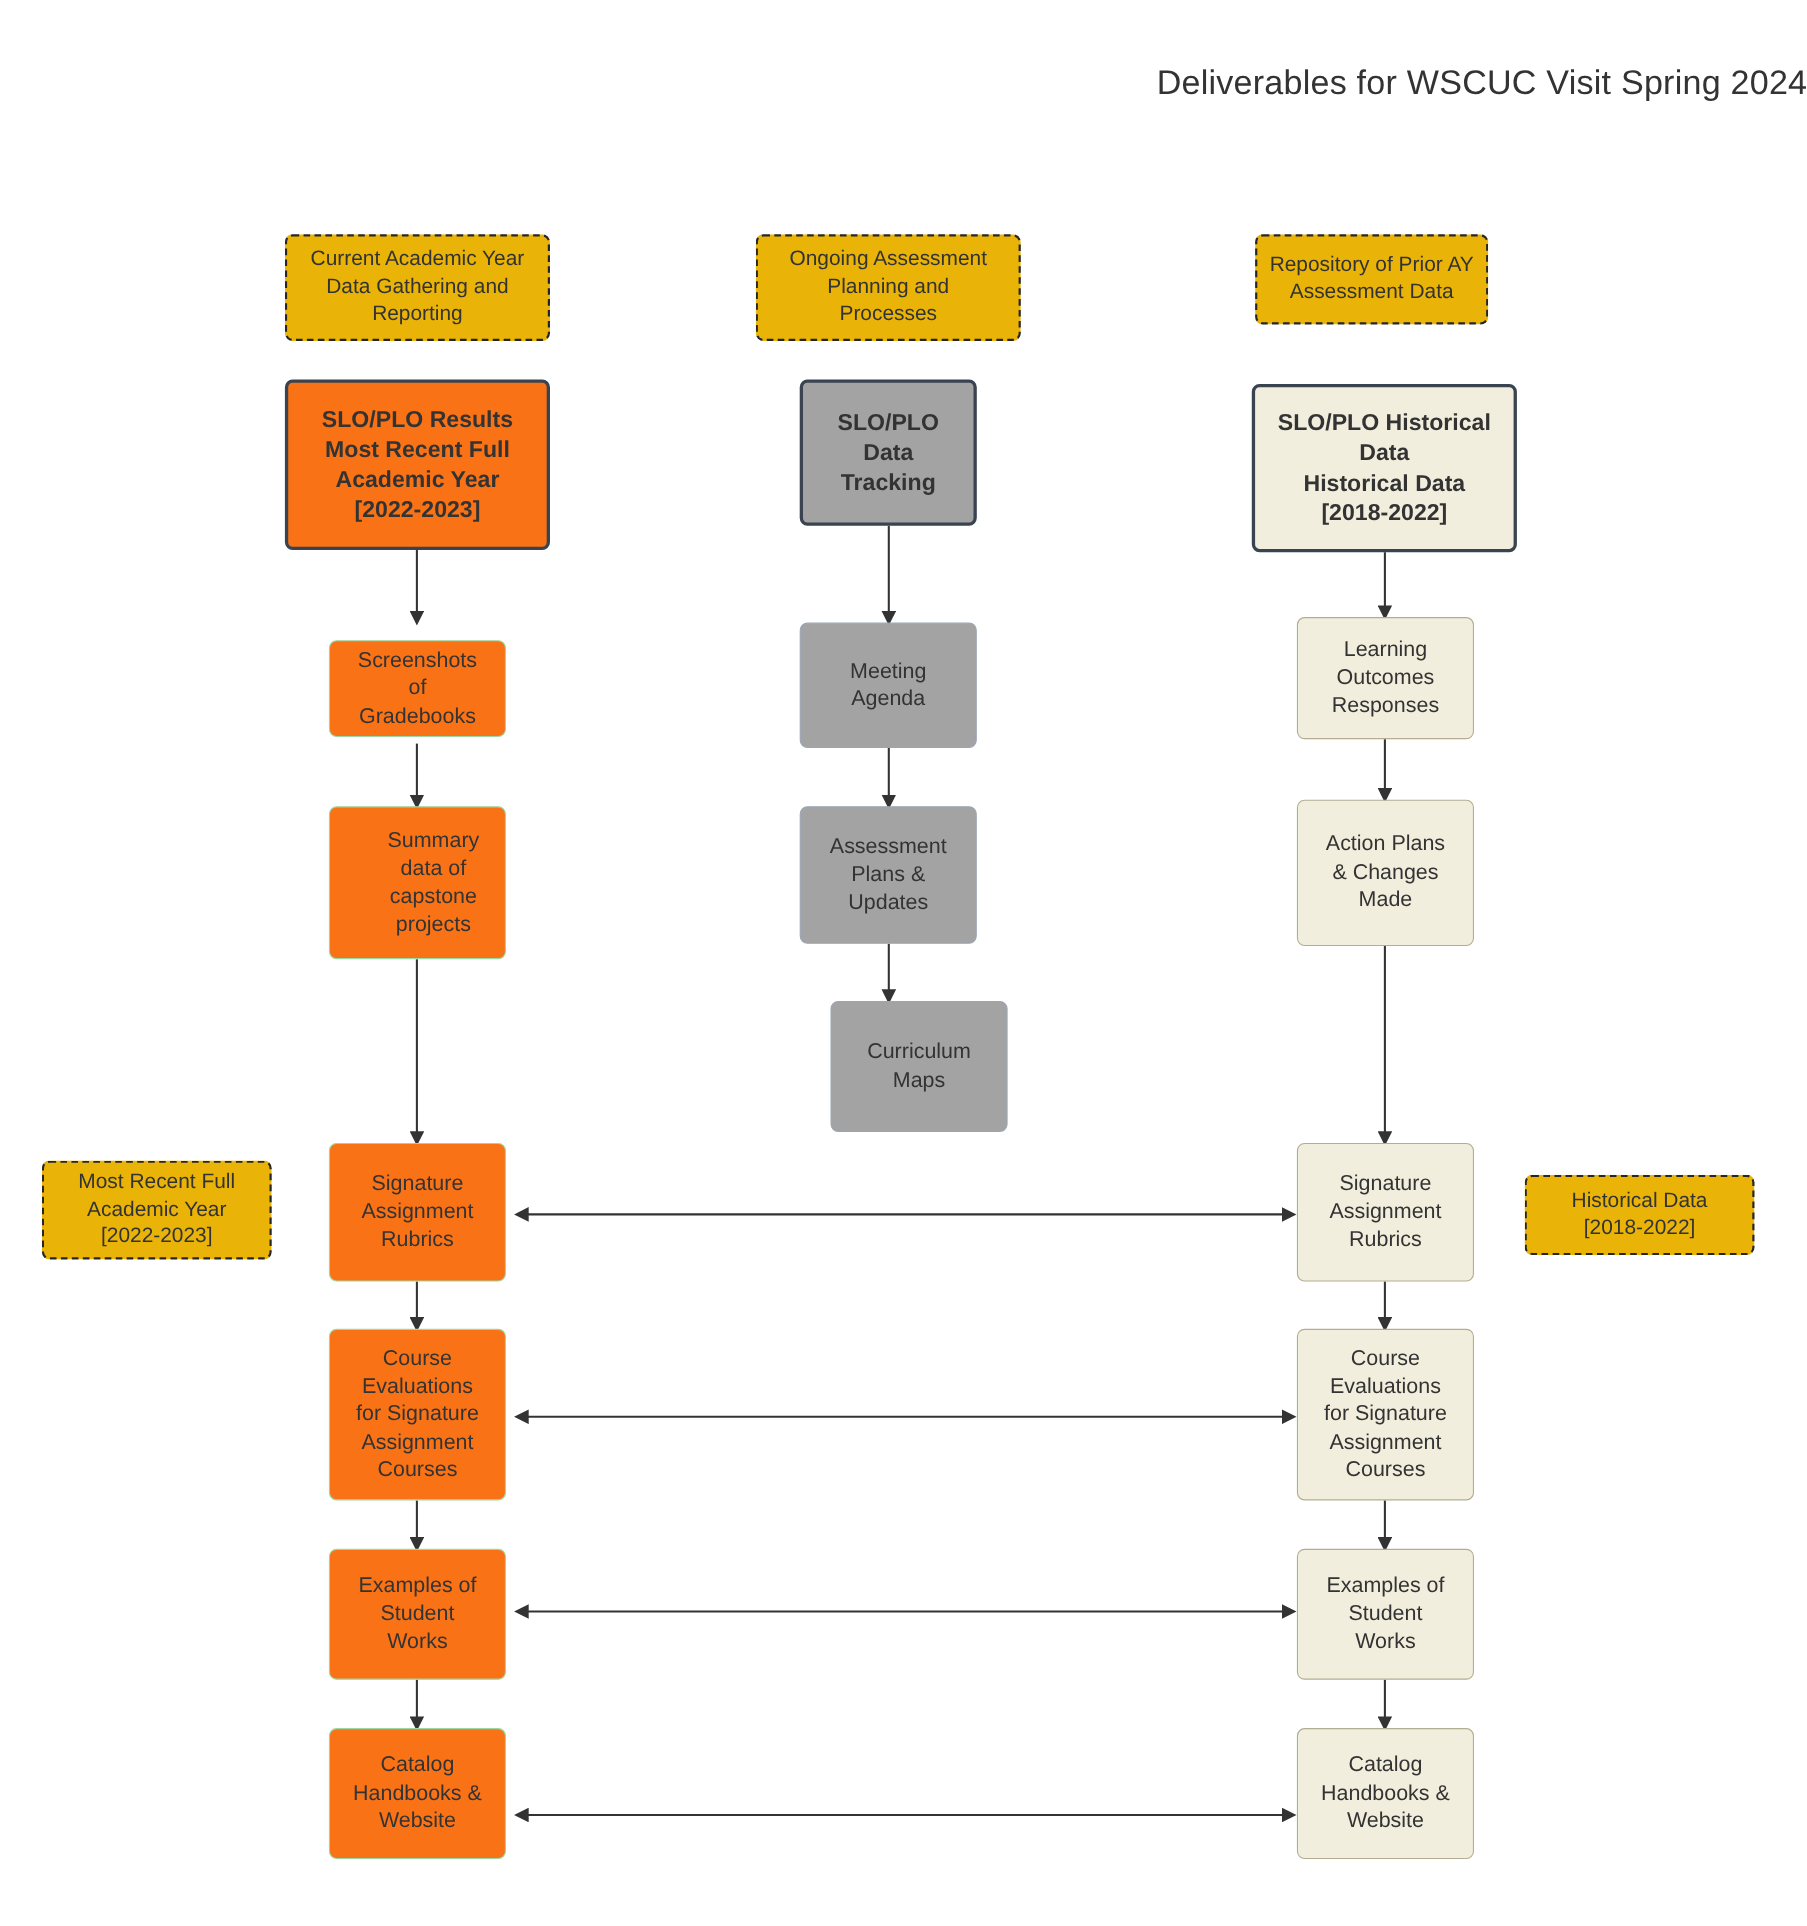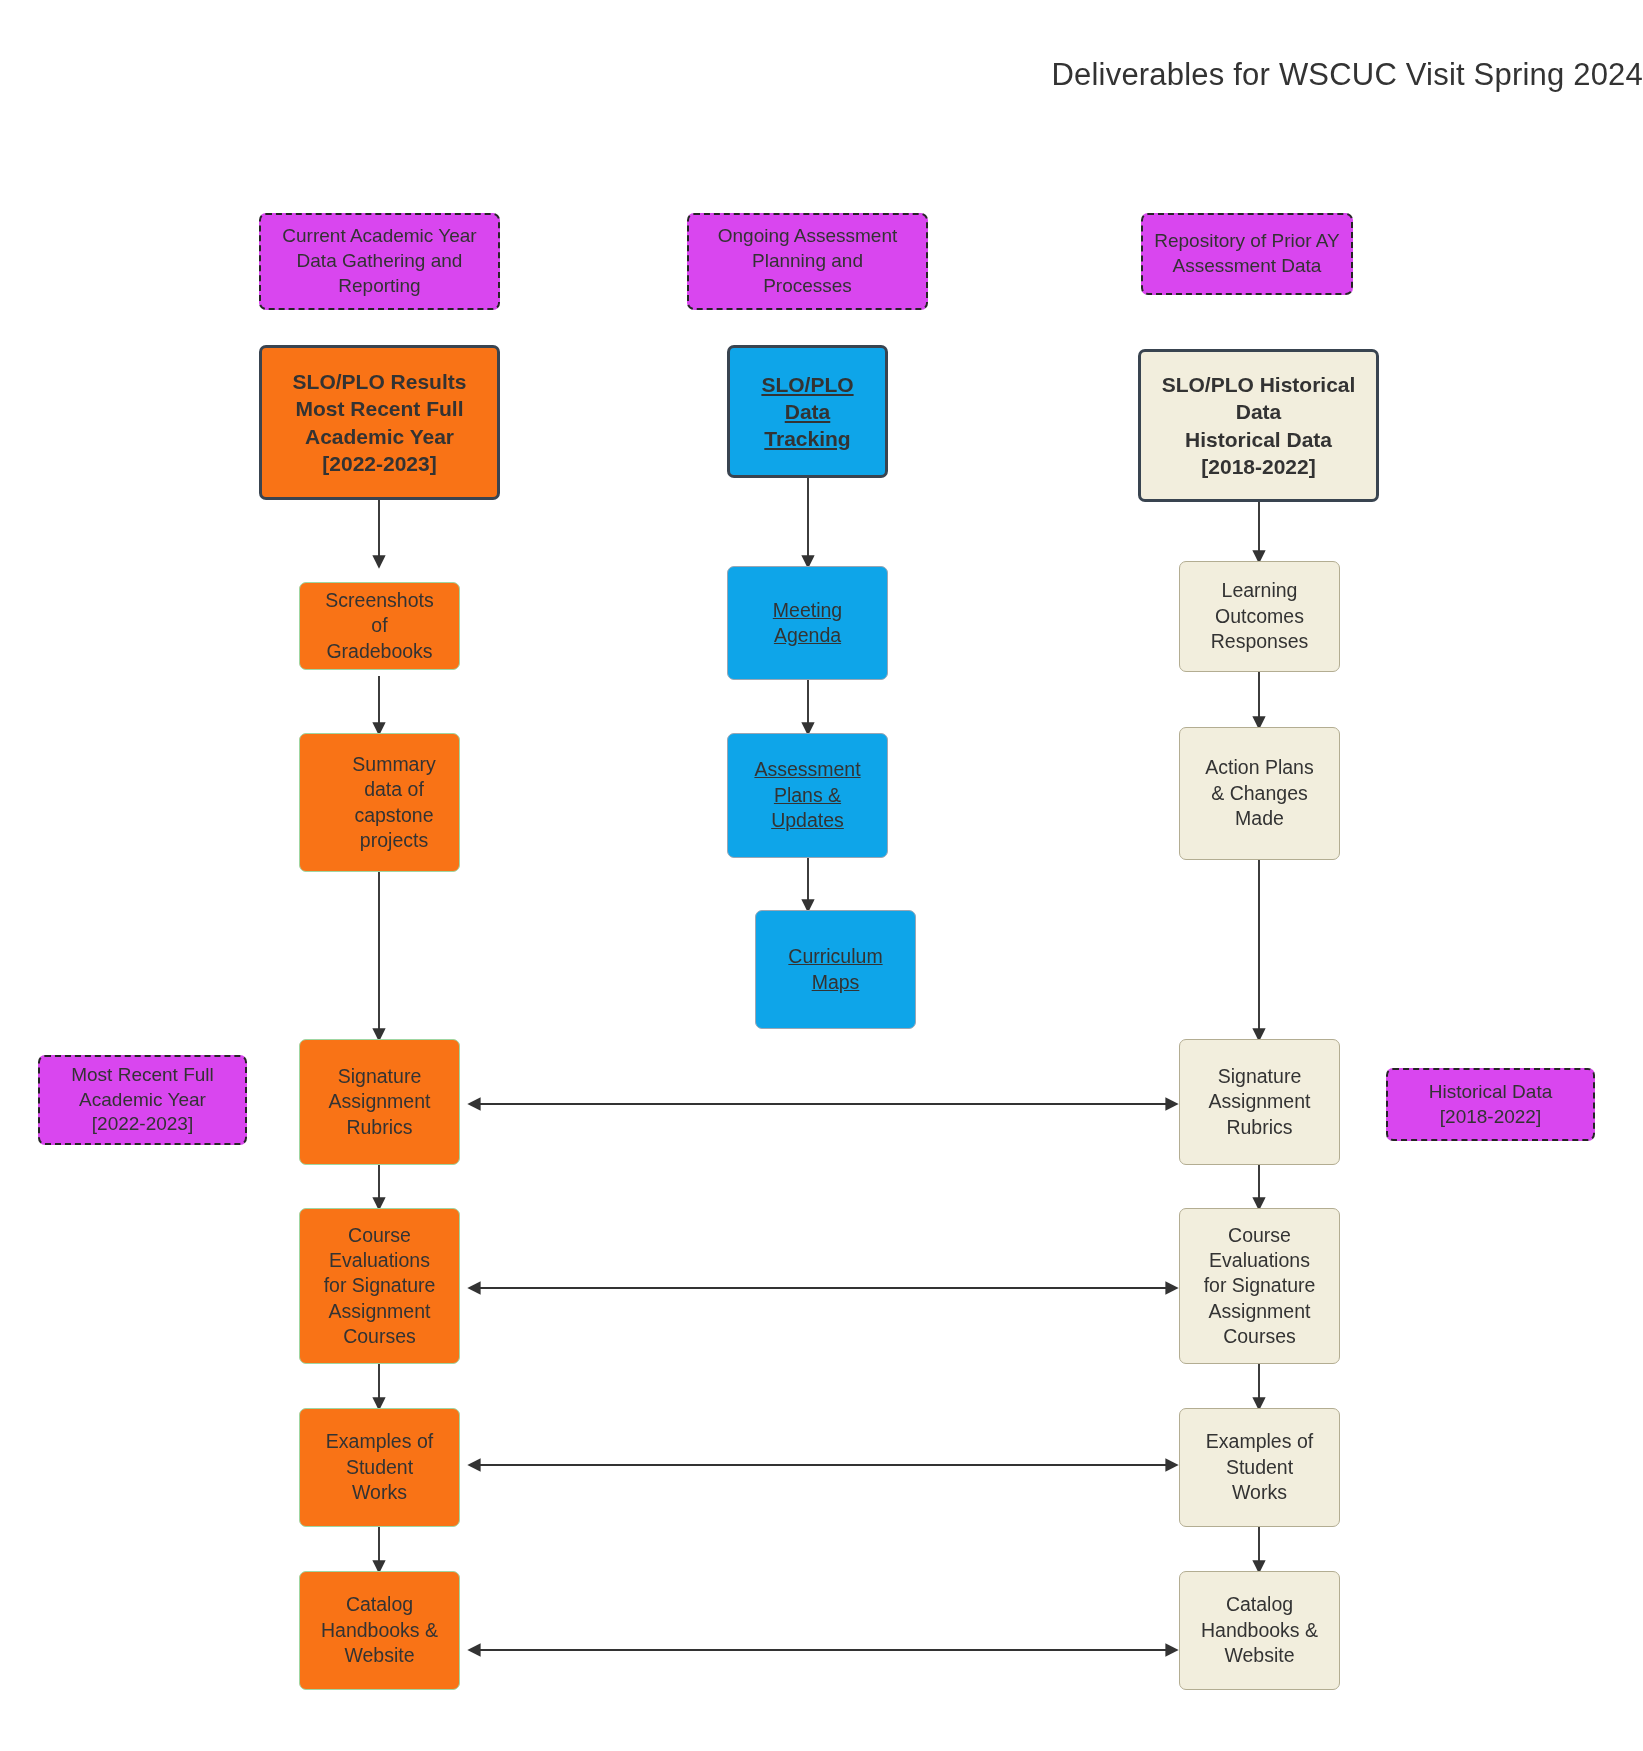--- a/index.html
+++ b/index.html
@@ -43,44 +43,43 @@
     justify-content: center;
     text-align: center;
     border-radius: 7px;
     line-height: 1.30;
     white-space: pre-line;
     color: #333333;
   }
 
   
   .note {
-    background: #d946ef;
+    background: #eab308;
     border: 2.5px dashed #262626;
     font-size: 19px;
     padding: 4px 6px;
   }
 
   
   .green {
     background: #f97316;
     border: 1.6px solid #9fd6a2;
     font-size: 19.5px;
   }
   .green.strong {
     border: 3px solid #394450;
     font-weight: bold;
     font-size: 21px;
   }
 
   
   .blue {
-    background: #0ea5e9;
+    background: #a3a3a3;
     border: 1.6px solid #9aa6b4;
     font-size: 19.5px;
-    text-decoration: underline;
   }
   .blue.strong {
     border: 3px solid #394450;
     font-weight: bold;
     font-size: 21px;
   }
 
   
   .beige {
     background: #f2eedd;

